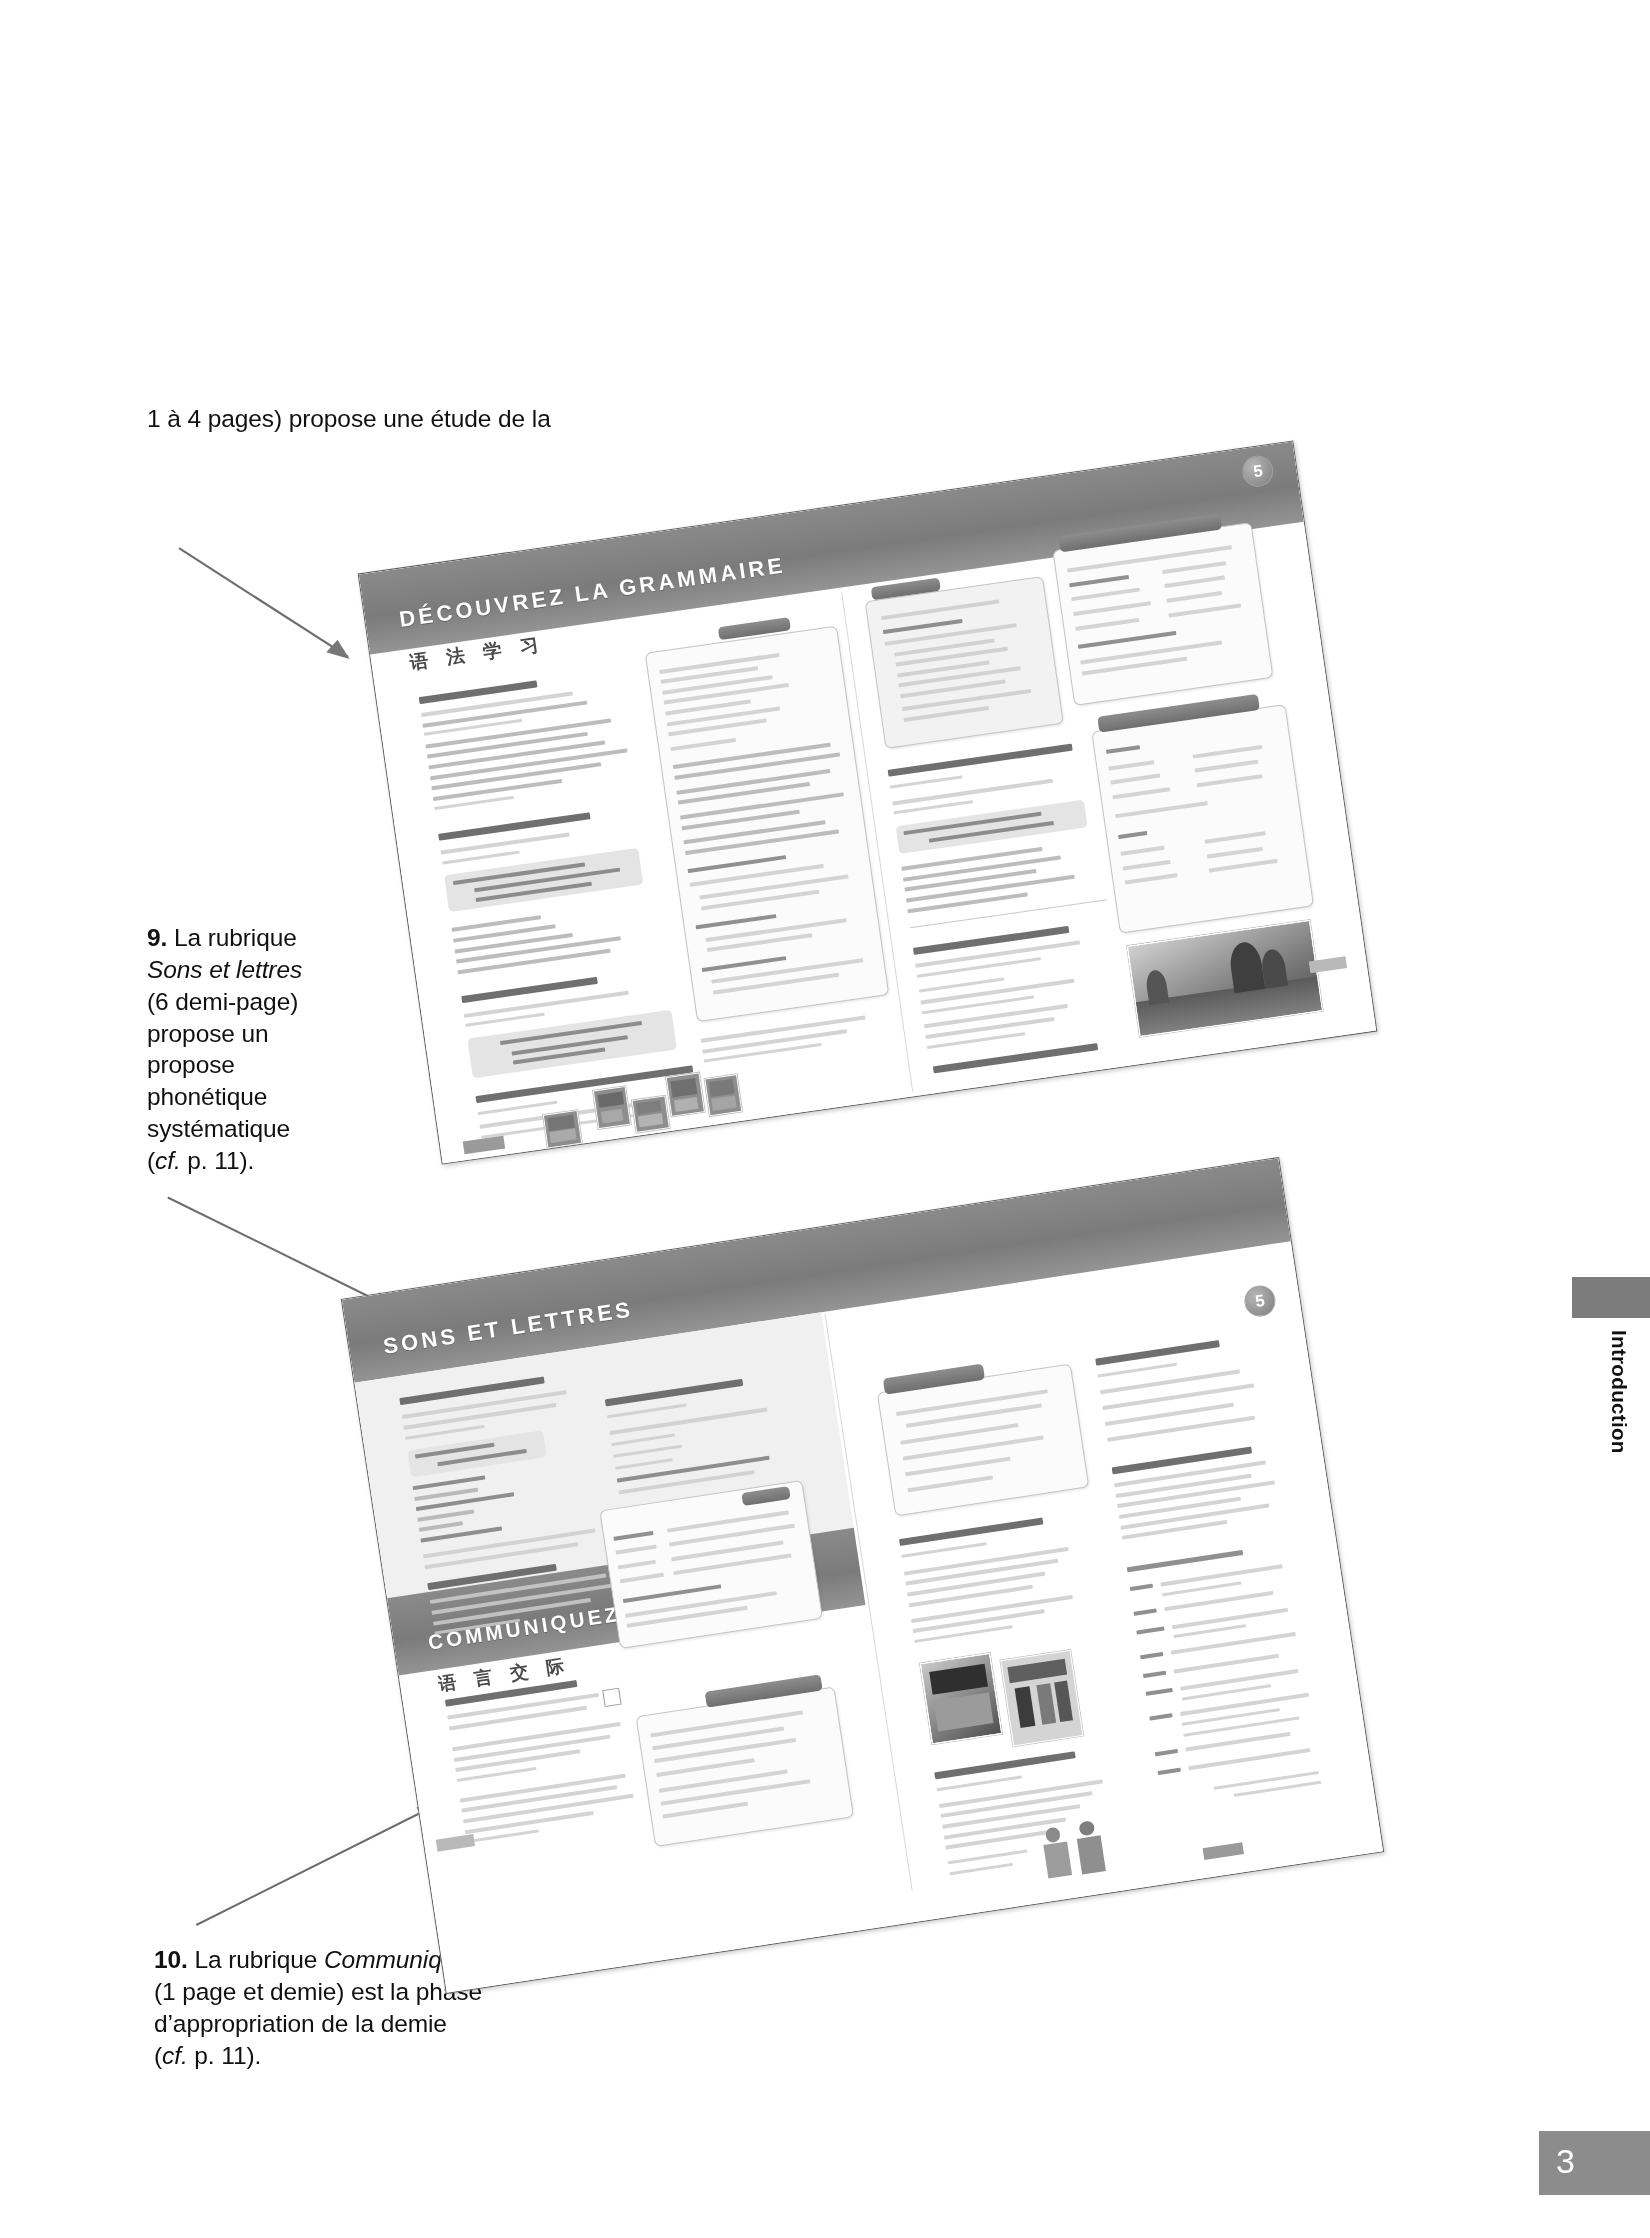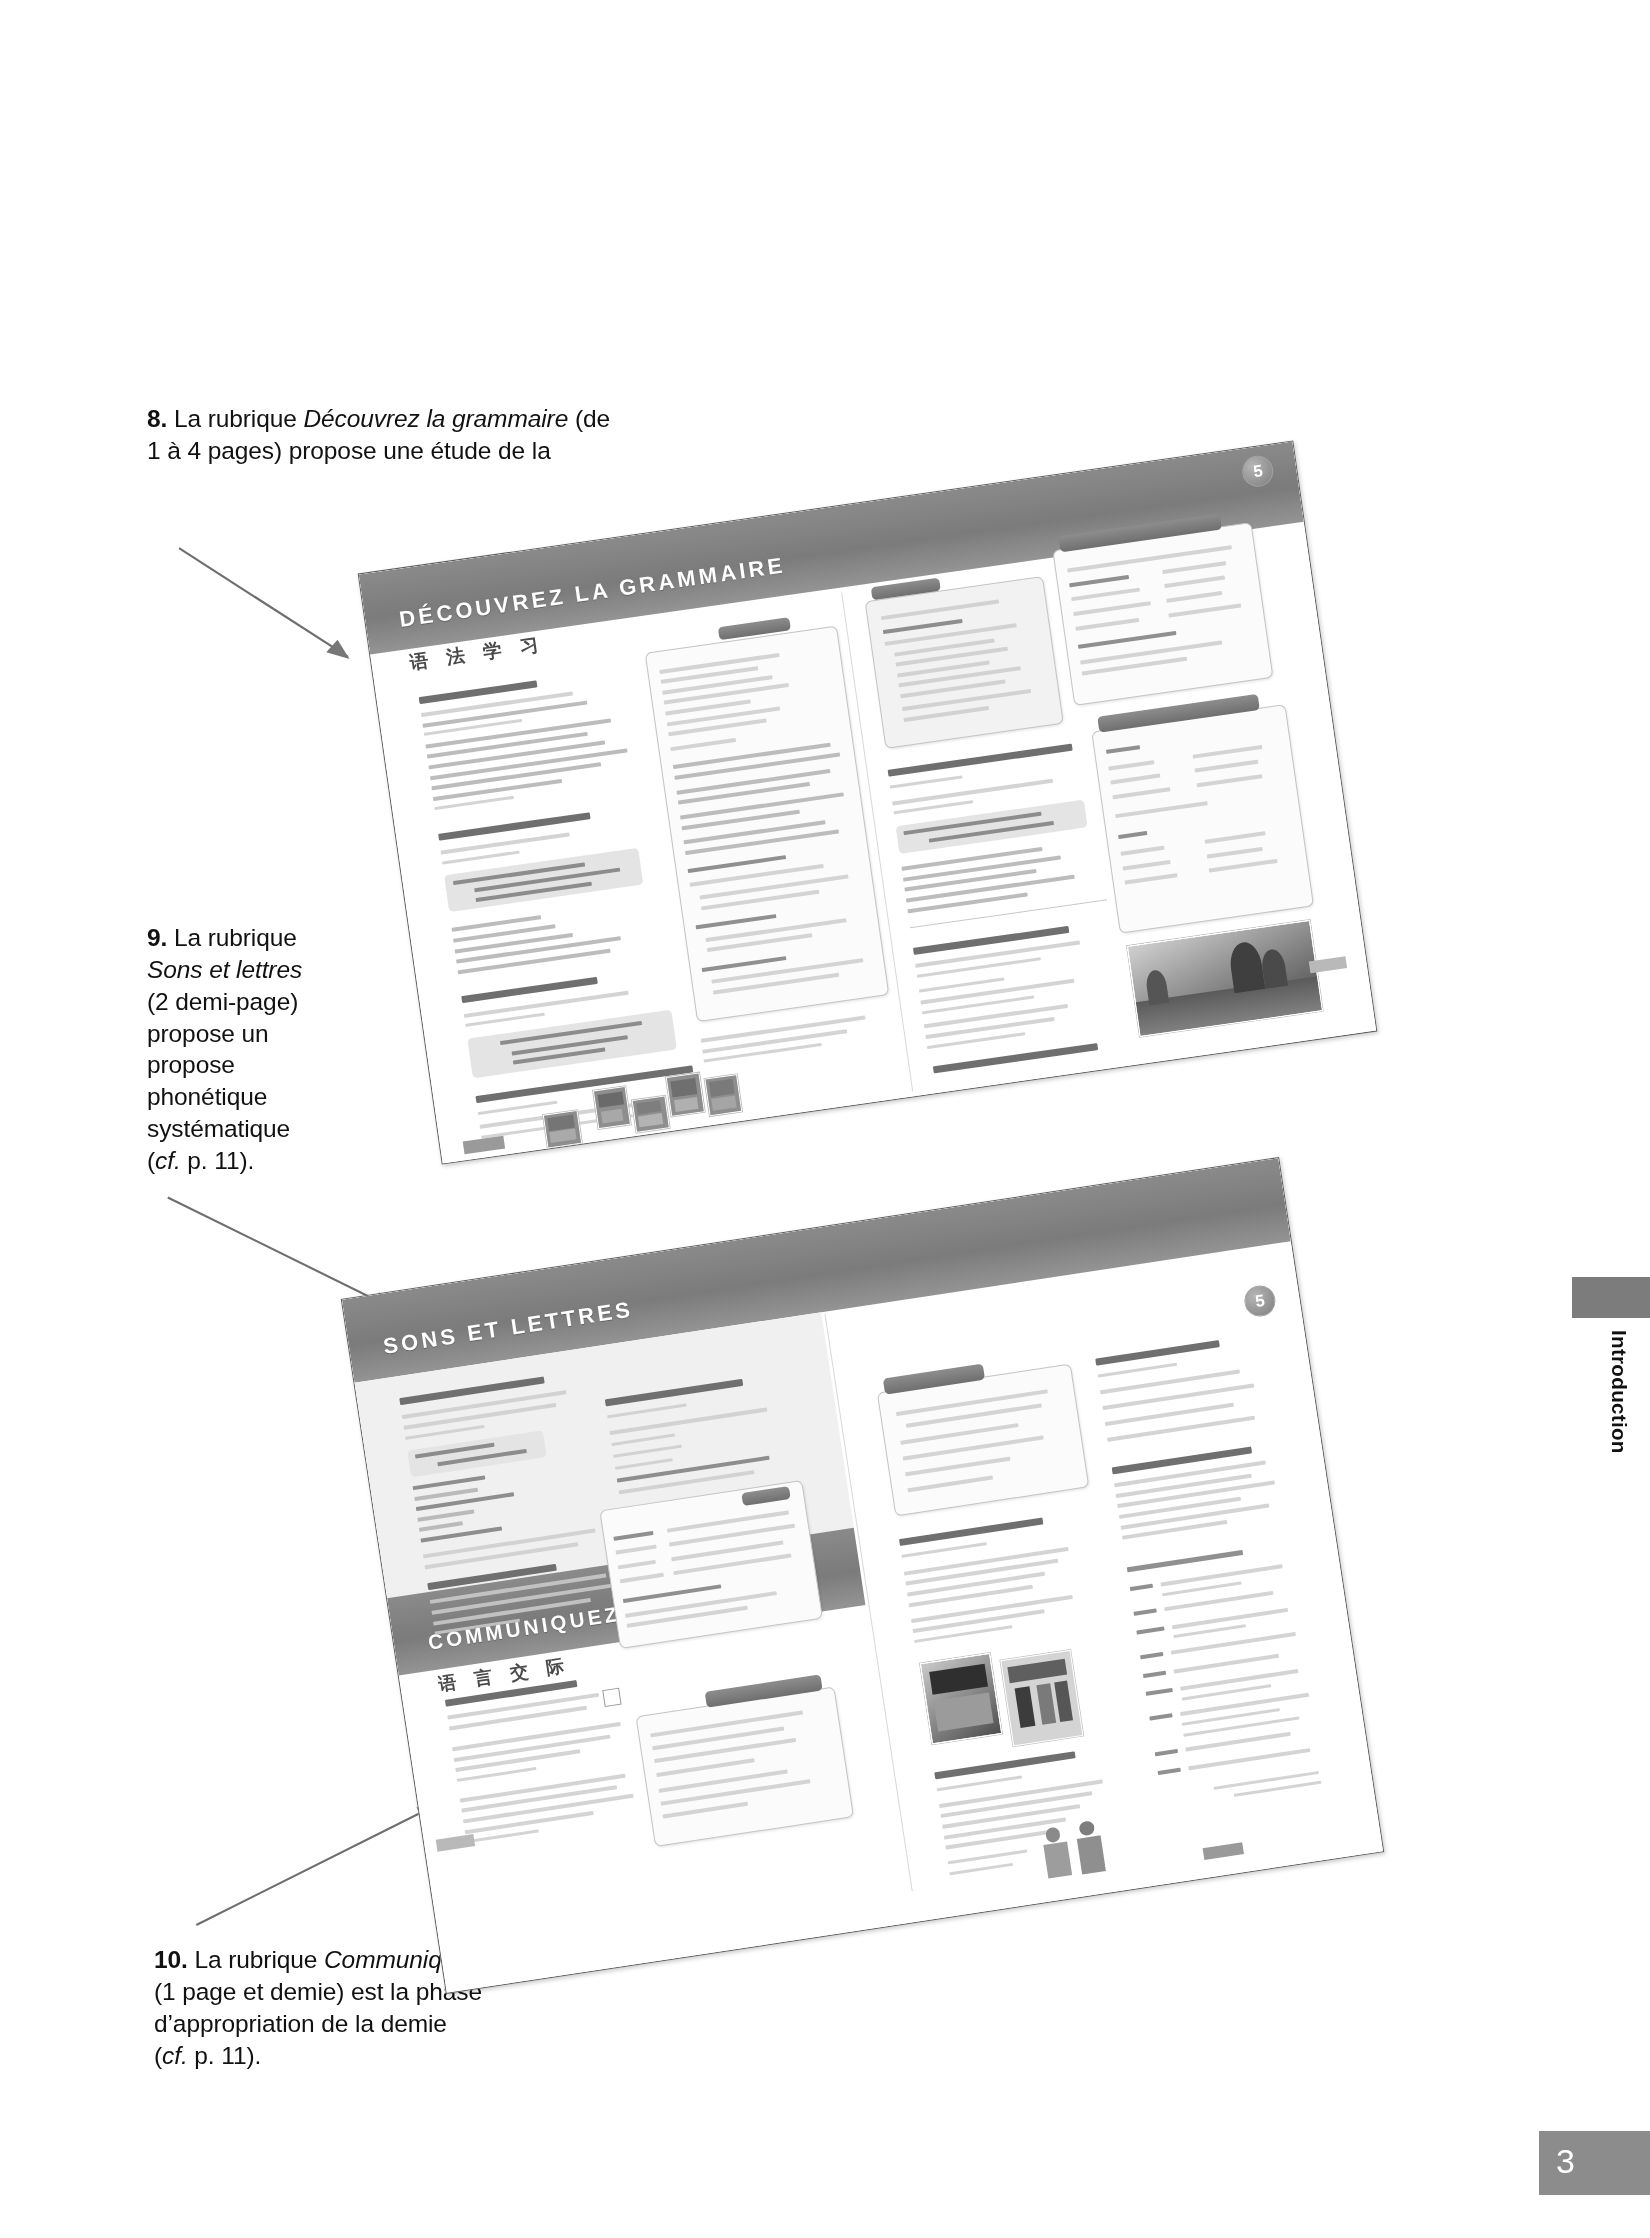--- a/index.html
+++ b/index.html
@@ -152,28 +152,27 @@
   #folio span{
     position:absolute;left:17px;top:13.3px;
     color:#ffffff;font-size:34px;line-height:1;
     font-family:"Liberation Sans","DejaVu Sans",sans-serif;
   }
 </style>
 </head>
 <body>
 
 <div class="callout" id="callout-8">
-  <div><b>8.</b> La rubrique <i>Découvrez la grammaire</i> (de</div>
   <div>1 à 4 pages) propose une étude de la</div>
 </div>
 
 <div class="callout" id="callout-9">
   <div><b>9.</b> La rubrique</div>
   <div><i>Sons et lettres</i></div>
-  <div>(2 demi-page)</div>
+  <div>(6 demi-page)</div>
   <div>propose un</div>
   <div>propose</div>
   <div>phonétique</div>
   <div>systématique</div>
   <div>(<i>cf.</i> p. 11).</div>
 </div>
 
 <div class="callout" id="callout-10">
   <div><b>10.</b> La rubrique <i>Communiquez</i></div>
   <div>(1 page et demie) est la phase</div>

